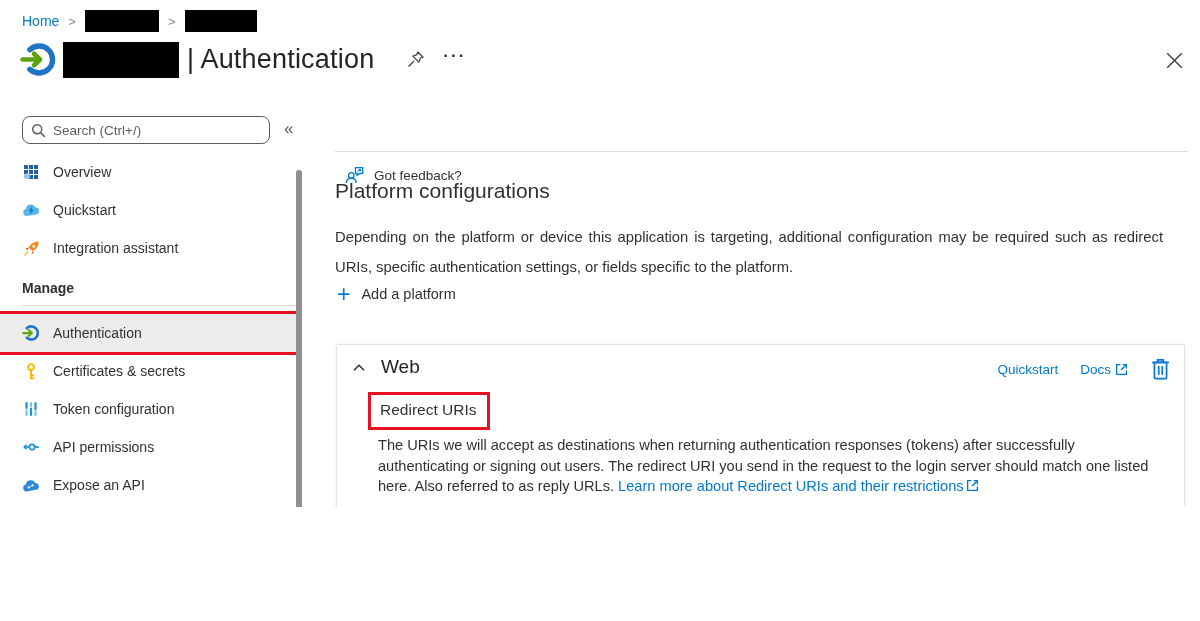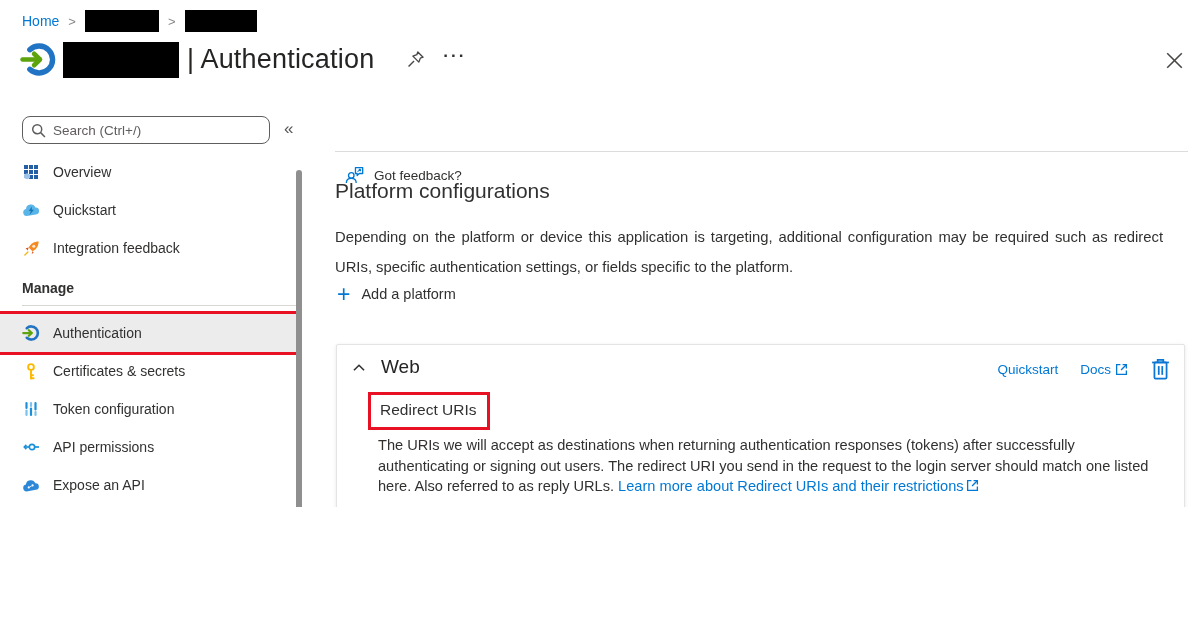--- a/index.html
+++ b/index.html
@@ -135,21 +135,21 @@
     <div class="nav-item">
       <span class="ico">
         <svg width="17" height="17" viewBox="0 0 18 18">
           <path d="M16.5 1.5 C12 1.5 8.2 3.6 6 8 l4 4 C14.4 9.8 16.5 6 16.5 1.5 z" fill="#f58a1f"></path>
           <circle cx="11.4" cy="6.6" r="1.6" fill="#fde9d9"></circle>
           <path d="M6 8 L2.8 8.8 L5 11 z" fill="#d9541e"></path>
           <path d="M10 12 L9.2 15.2 L11.4 13 z" fill="#d9541e"></path>
           <path d="M5.2 12.8 L2 16" stroke="#f5b91f" stroke-width="1.5" stroke-linecap="round"></path>
         </svg>
       </span>
-      <span>Integration feedback</span>
+      <span>Integration assistant</span>
     </div>
 
     <div class="nav-section-label">Manage</div>
     <div class="nav-divider"></div>
 
     <div class="nav-item selected">
       <span class="ico">
         <svg width="18" height="18" viewBox="0 0 20 20">
           <path d="M5.3 4.7 A7.3 7.3 0 1 1 5.3 15.3" fill="none" stroke="#2173c4" stroke-width="2.9" stroke-linecap="round"></path>
           <line x1="1.4" y1="10" x2="10.6" y2="10" stroke="#5ca30d" stroke-width="2.5" stroke-linecap="round"></line>

